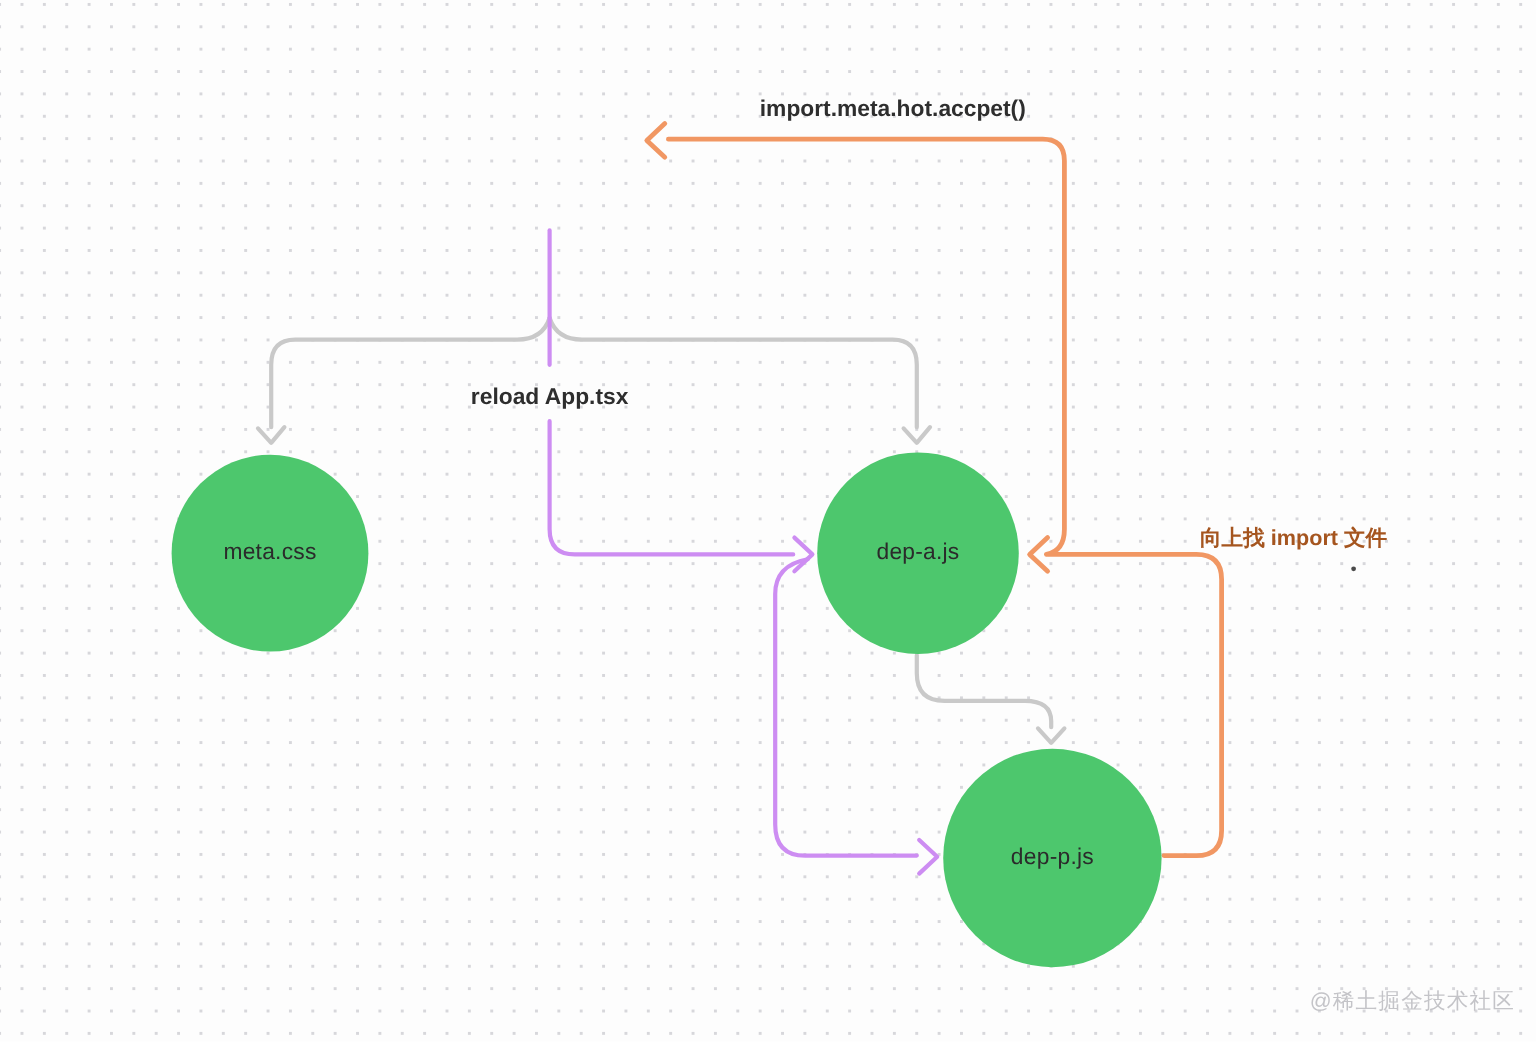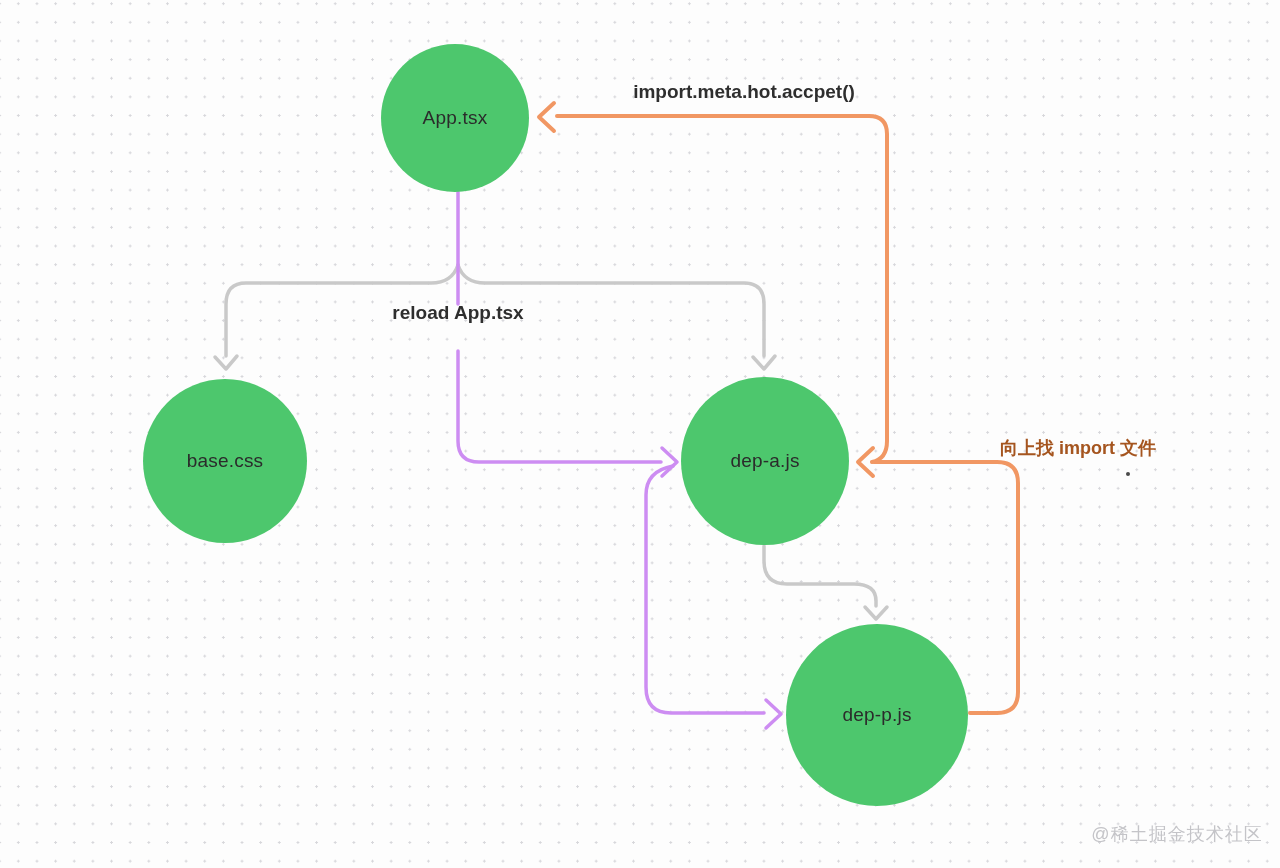--- a/index.html
+++ b/index.html
@@ -48,21 +48,21 @@
   .node-depp { left: 786px; top: 624px; width: 182px; height: 182px; }
   .edge-label {
     position: absolute;
     white-space: nowrap;
     transform: translate(-50%, -50%);
     font-size: 19px;
     color: #2E2E2E;
     font-weight: bold;
   }
   .label-hot-accept { left: 744px; top: 92px; }
-  .label-reload     { left: 458px; top: 313px; }
+  .label-reload     { left: 458px; top: 332px; }
   .label-find-accept {
     left: 1078px; top: 448px;
     color: #A5551F;
     font-size: 18px;
   }
   .tiny-dot {
     position: absolute;
     left: 1126px; top: 472px;
     width: 4px; height: 4px;
     border-radius: 50%;
@@ -101,25 +101,22 @@
     <path class="edge-purple" d="M 673 466 Q 646 471 646 495 V 687 Q 646 713 671 713 H 764"></path>
     <path class="edge-purple" d="M 766 700 L 781 714 L 766 728"></path>
 
     <path class="edge-orange" d="M 872 462 Q 887 459 887 441 V 134 Q 887 116 869 116 H 557"></path>
     <path class="edge-orange" d="M 554 103 L 539 117 L 554 131"></path>
 
     <path class="edge-orange" d="M 970 713 H 997 Q 1018 713 1018 692 V 483 Q 1018 462 997 462 H 874"></path>
     <path class="edge-orange" d="M 873 448 L 858 462 L 873 476"></path>
   </svg>
 
-  <div class="node node-app">
-    <span>App.tsx</span>
-  </div>
   <div class="node node-base">
-    <span>base.css</span>
+    <span>meta.css</span>
   </div>
   <div class="node node-depa">
     <span>dep-a.js</span>
   </div>
   <div class="node node-depp">
     <span>dep-p.js</span>
   </div>
 
   <div class="edge-label label-hot-accept">import.meta.hot.accpet()</div>
   <div class="edge-label label-reload">reload App.tsx</div>

